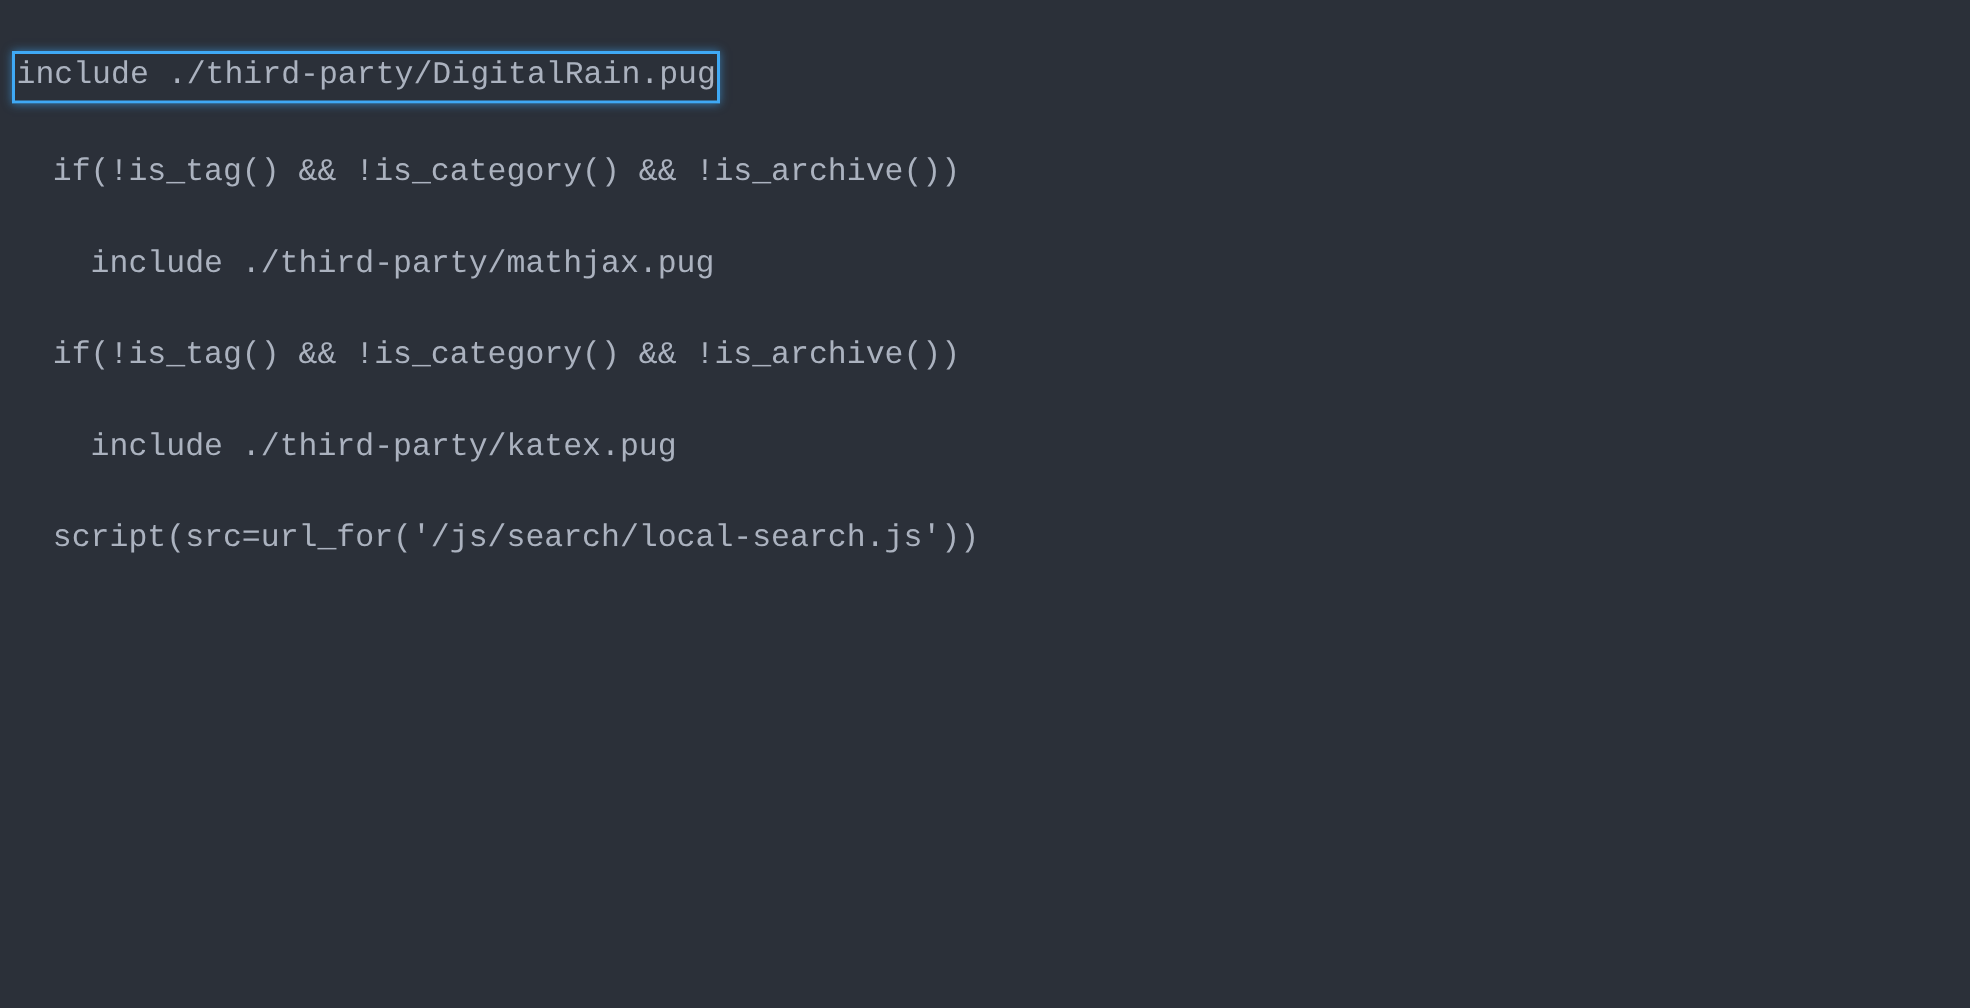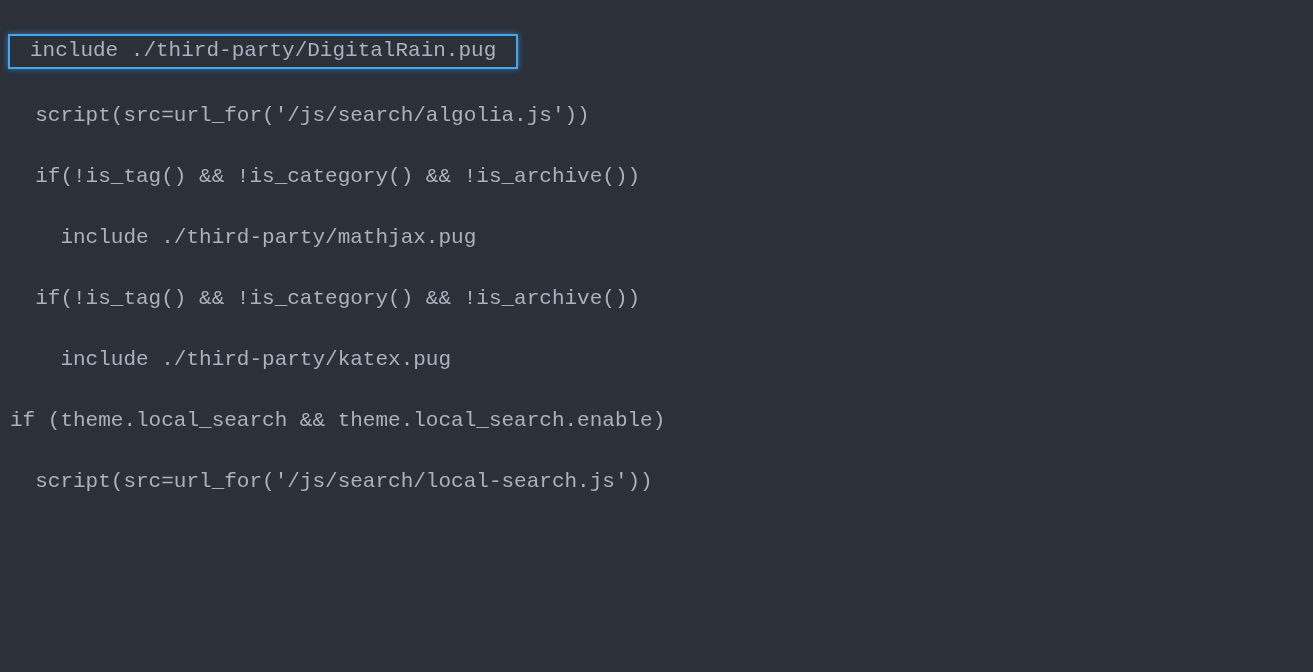--- a/index.html
+++ b/index.html
@@ -18,39 +18,37 @@
       height: 672px;
       overflow: hidden;
     }
     .code-container {
       white-space: pre;
     }
     .highlight-box {
       border: 2px solid #3fa9f5;
       box-shadow: 0 0 6px rgba(63, 169, 245, 0.6);
       display: inline-block;
-      padding: 0 20px;
+      padding: 0 1px;
       margin-left: -2px;
       margin-bottom: 2px;
     }
     .line {
       display: block;
     }
   </style>
 </head>
 <body>
 
 <div class="code-container">
 <span class="line"><span class="highlight-box"><span>include ./third-party/DigitalRain.pug</span></span></span>
-<span class="line">  script(src=url_for('/js/search/algolia.js'))</span>
 <span class="line">  if(!is_tag() &amp;&amp; !is_category() &amp;&amp; !is_archive())</span>
 <span class="line">    include ./third-party/mathjax.pug</span>
 <span class="line">  if(!is_tag() &amp;&amp; !is_category() &amp;&amp; !is_archive())</span>
 <span class="line">    include ./third-party/katex.pug</span>
-<span class="line">if (theme.local_search &amp;&amp; theme.local_search.enable)</span>
 <span class="line">  script(src=url_for('/js/search/local-search.js'))</span>
 
 
 
 
 
 
 
 
 </div>

